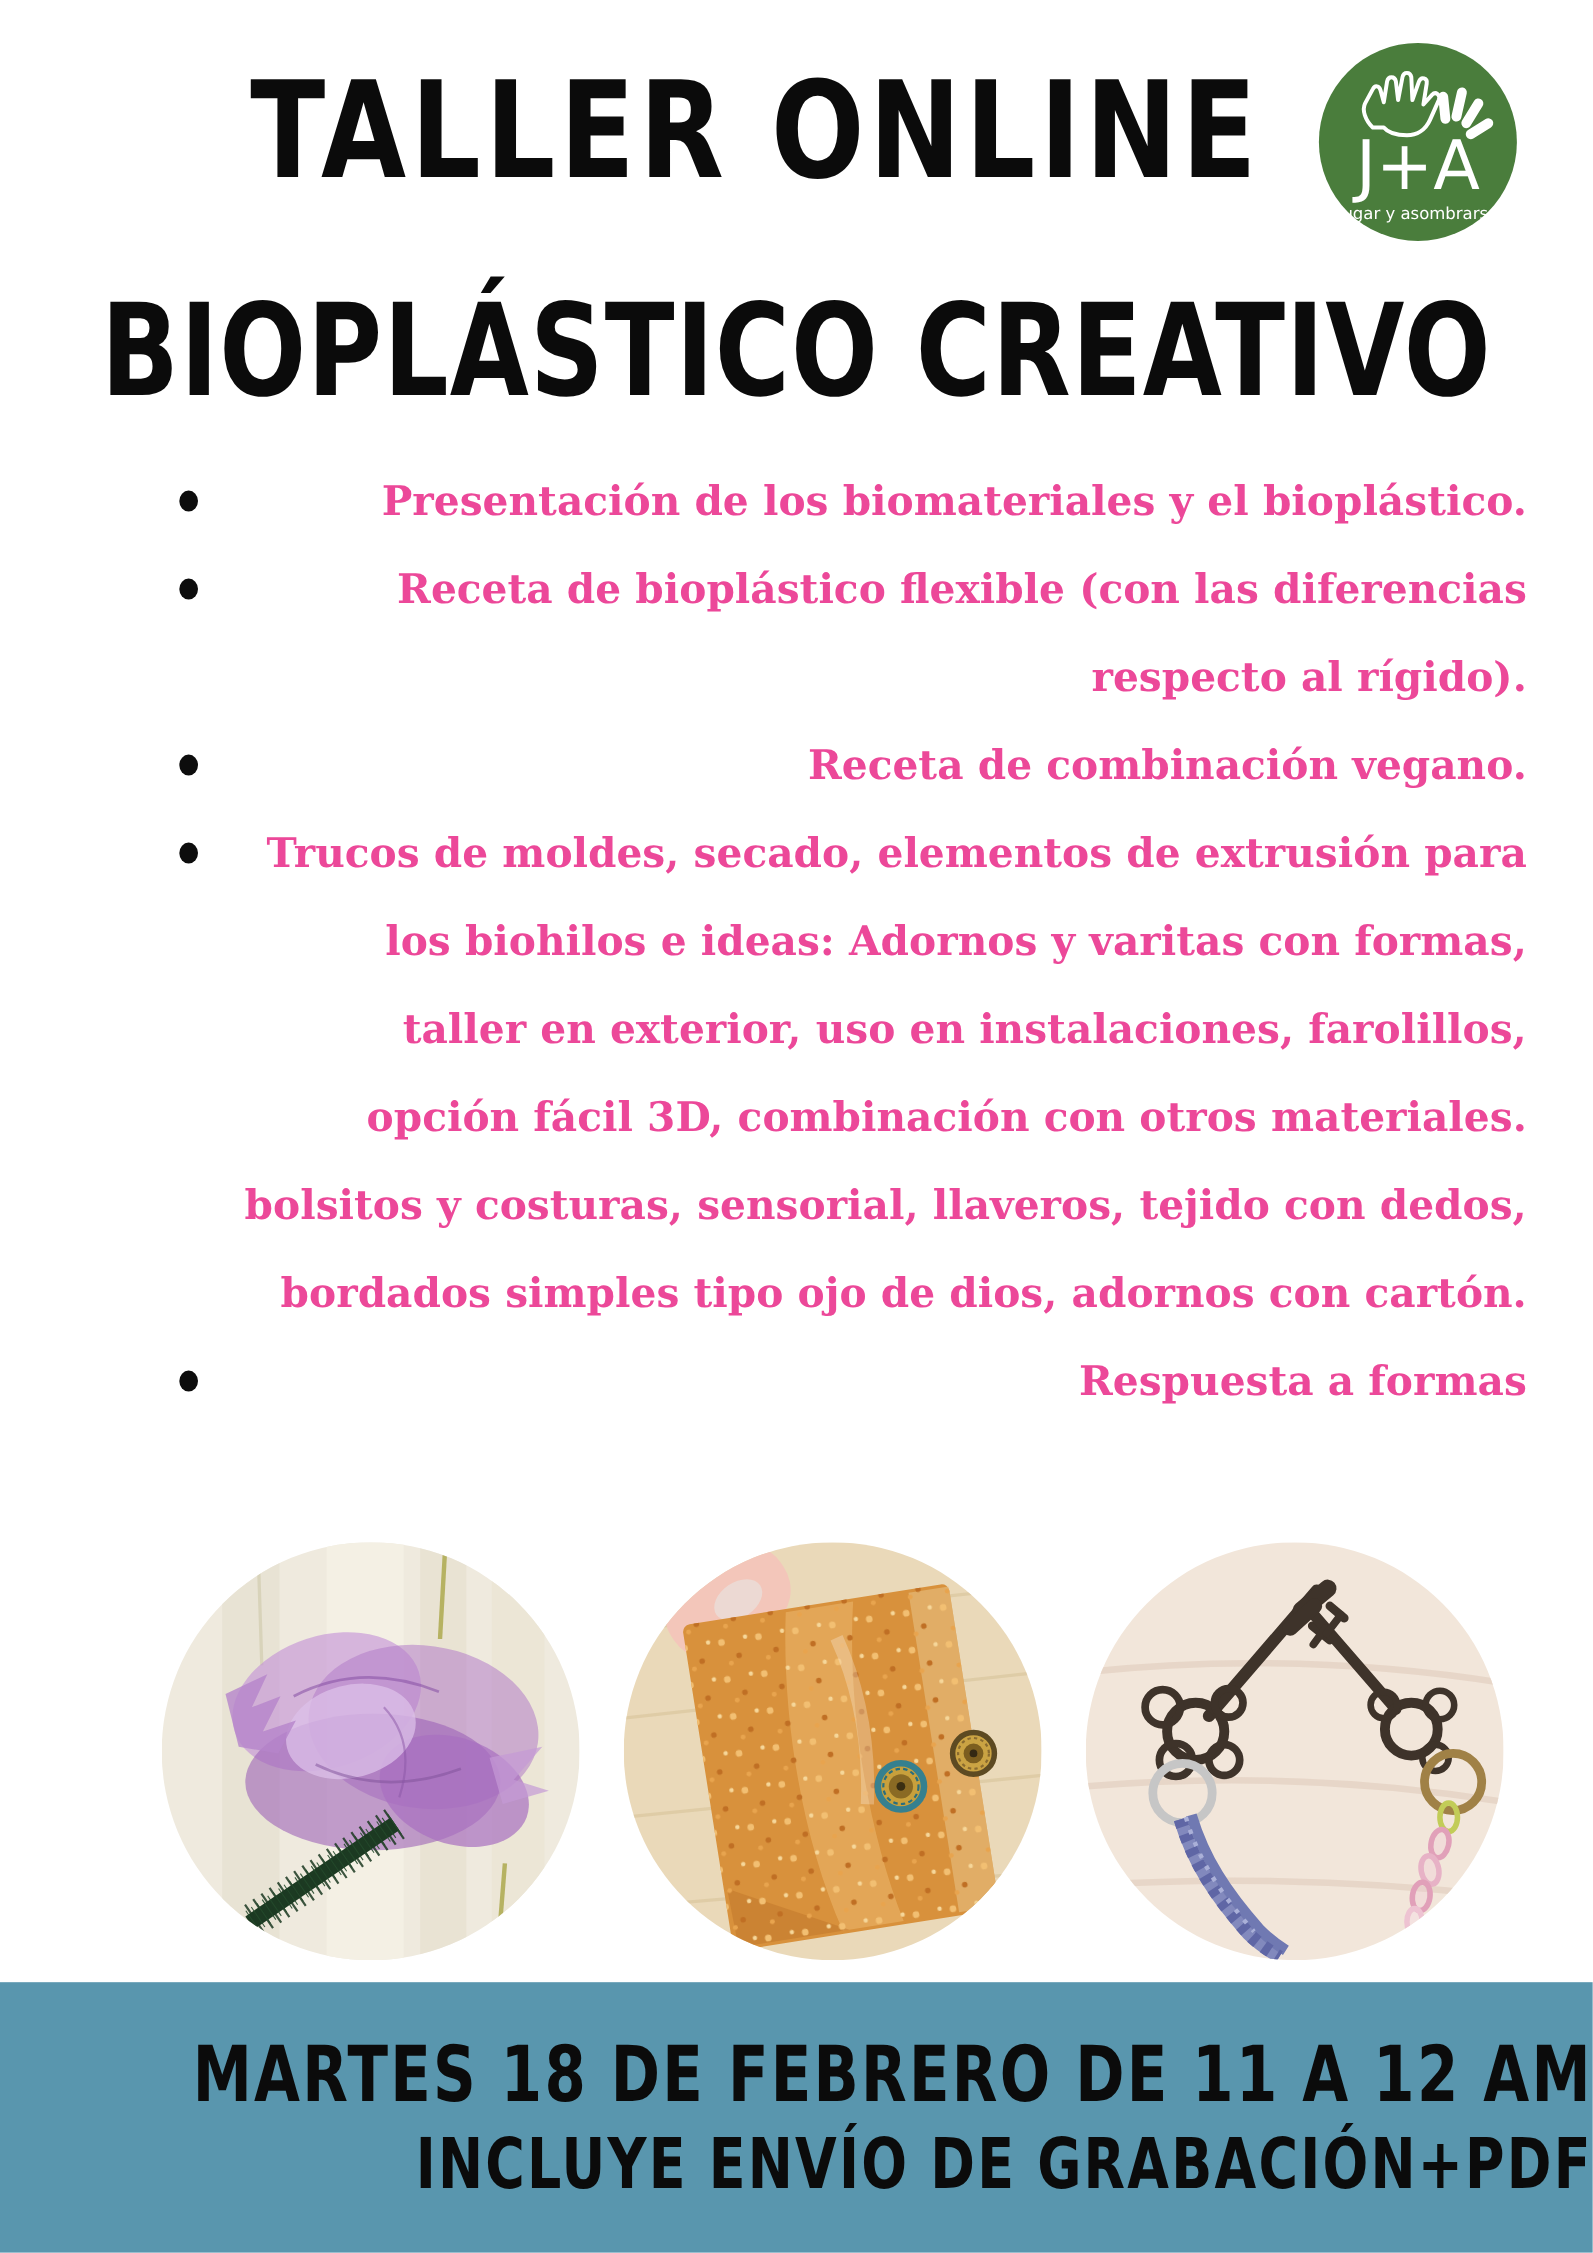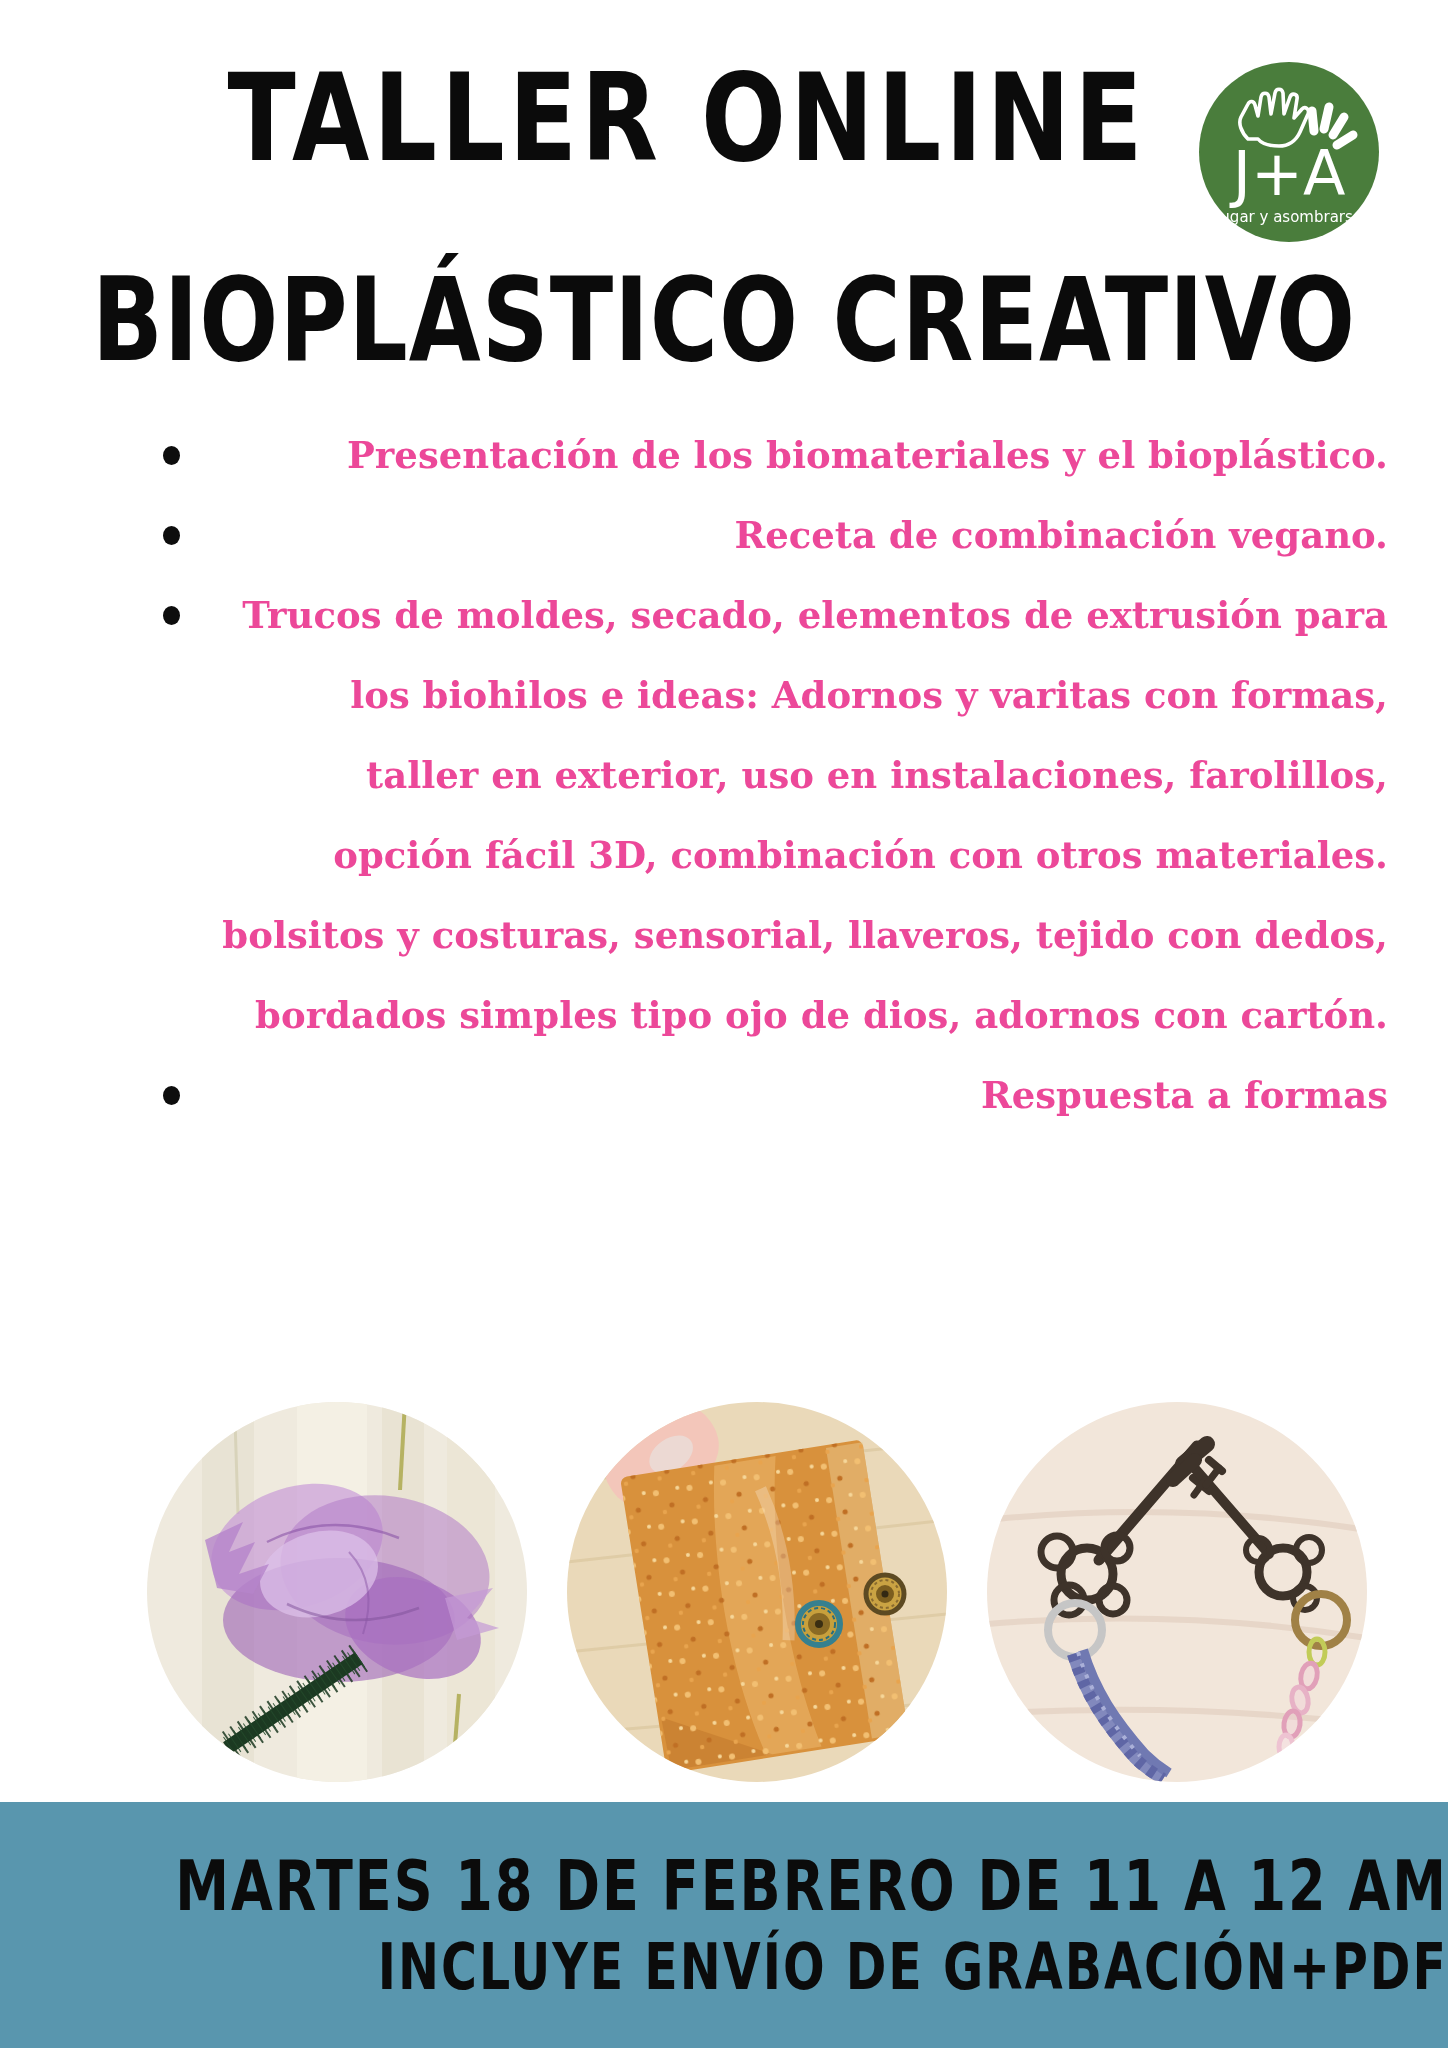--- a/index.html
+++ b/index.html
@@ -12,21 +12,21 @@
   .title1{position:absolute;top:58px;left:0;width:1374px;text-align:center;
           font-family:"DejaVu Sans",sans-serif;font-weight:bold;font-size:100px;
           letter-spacing:4px;line-height:1;transform:scaleY(1.22);transform-origin:center top;
           color:#0b0b0b;white-space:nowrap;}
   .title2{position:absolute;top:262px;left:0;width:1448px;text-align:center;
           font-family:"DejaVu Sans",sans-serif;font-weight:bold;font-size:93px;
           letter-spacing:1px;line-height:1;transform:scaleY(1.25);transform-origin:center top;
           color:#0b0b0b;white-space:nowrap;}
 
   
-  .logo{position:absolute;left:1196px;top:59px;width:186px;height:186px;}
+  .logo{position:absolute;left:1196px;top:36px;width:186px;height:186px;}
 
   
   .agenda{position:absolute;top:415px;left:0;width:1448px;list-style:none;margin:0;padding:0;}
   .agenda li{position:relative;margin:0;padding:0 60px;text-align:right;
              font-family:"DejaVu Serif",serif;font-weight:bold;font-size:37px;
              line-height:80px;color:#ec4899;}
   .agenda .txt{white-space:pre-line;display:block;}
   .dot{position:absolute;left:163px;top:31px;width:17px;height:19px;border-radius:50%;
        background:#0d0d0d;}
 
@@ -68,20 +68,25 @@
       </g>
       <text x="93" y="136" text-anchor="middle" font-family="DejaVu Sans, sans-serif" font-size="62" fill="#ffffff">J+A</text>
       <text x="93" y="163" text-anchor="middle" font-family="DejaVu Sans, sans-serif" font-size="15" fill="#ffffff">Jugar y asombrarse</text>
     </svg>
   </div>
 
   <ul class="agenda">
     <li>
       <span class="dot"></span>
       <span class="txt">Presentación de los biomateriales y el bioplástico.</span>
+    </li>
+    <li>
+      <span class="dot"></span>
+      <span class="txt">Receta de bioplástico flexible (con las diferencias
+respecto al rígido).</span>
     </li>
     <li>
       <span class="dot"></span>
       <span class="txt">Receta de combinación vegano.</span>
     </li>
     <li>
       <span class="dot"></span>
       <span class="txt">Trucos de moldes, secado, elementos de extrusión para
 los biohilos e ideas:  Adornos y varitas con formas,
 taller en exterior, uso en instalaciones, farolillos,

